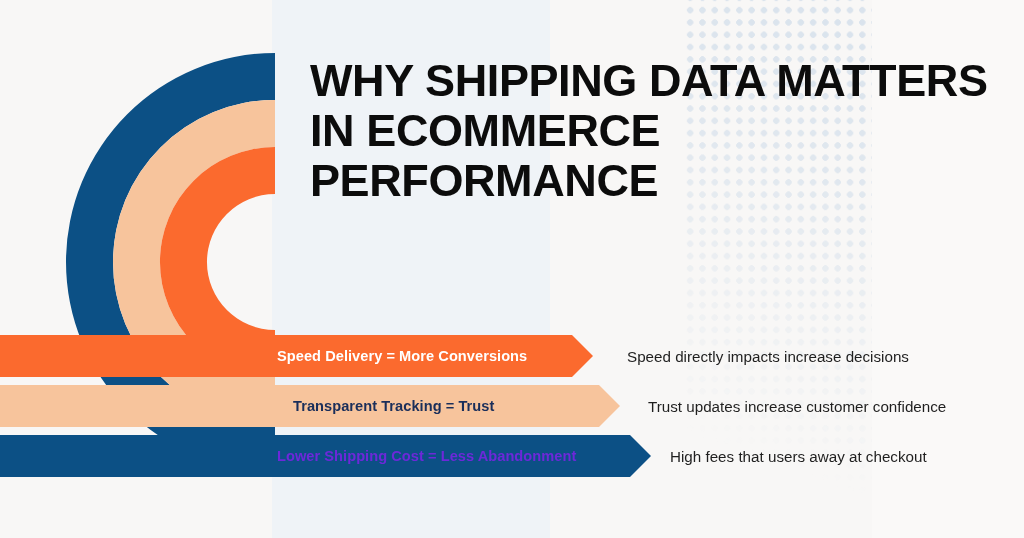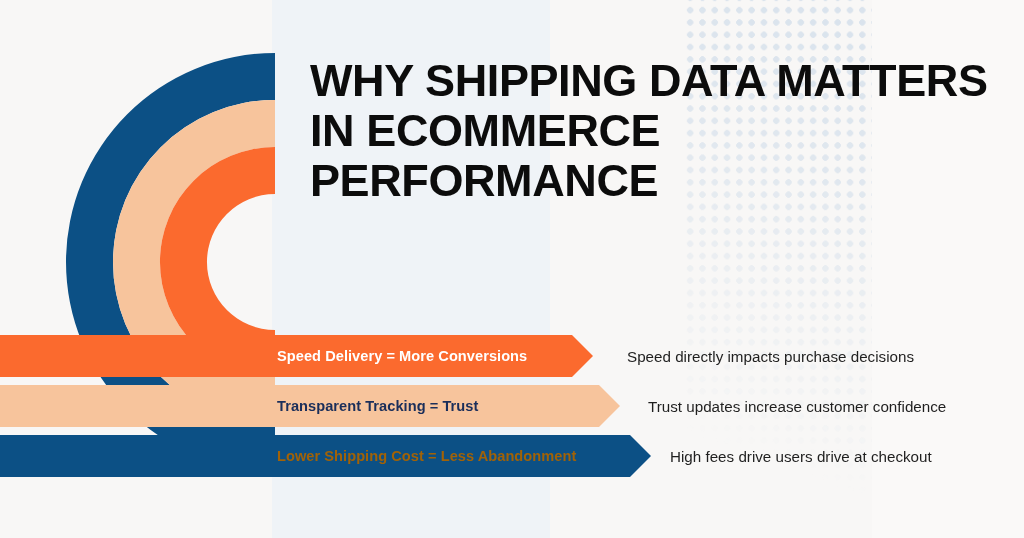--- a/index.html
+++ b/index.html
@@ -134,37 +134,37 @@
 
   <div class="rows">
 
     <div class="row row-0">
       <svg class="bar-shape" style="position:absolute;left:0;top:0;height:42px;" width="600" height="42" viewBox="0 0 600 42" preserveAspectRatio="none" aria-hidden="true">
         <polygon id="shape0" points="0,0 572,0 593,21 572,42 0,42" fill="#FB6A2E"></polygon>
       </svg>
       <div class="bar" style="left:277px;">
         <span class="bar-label" style="color:#FFFFFF;">Speed Delivery = More Conversions</span>
       </div>
-      <div class="desc" style="left:627px;">Speed directly impacts purchase decisions</div>
+      <div class="desc" style="left:627px;">Speed directly impacts increase decisions</div>
     </div>
 
     <div class="row row-1">
       <svg class="bar-shape" style="position:absolute;left:0;top:0;height:42px;" width="630" height="42" viewBox="0 0 630 42" preserveAspectRatio="none" aria-hidden="true">
         <polygon id="shape1" points="0,0 599,0 620,21 599,42 0,42" fill="#F7C49C"></polygon>
       </svg>
       <div class="bar" style="left:277px;">
-        <span class="bar-label" style="color:#1A2E5A;">Transparent Tracking = Trust</span>
+        <span class="bar-label" style="color:#1A2E5A;margin-left:16px;">Transparent Tracking = Trust</span>
       </div>
       <div class="desc" style="left:648px;">Trust updates increase customer confidence</div>
     </div>
 
     <div class="row row-2">
       <svg class="bar-shape" style="position:absolute;left:0;top:0;height:42px;" width="660" height="42" viewBox="0 0 660 42" preserveAspectRatio="none" aria-hidden="true">
         <polygon id="shape2" points="0,0 630,0 651,21 630,42 0,42" fill="#0C5085"></polygon>
       </svg>
       <div class="bar" style="left:277px;">
-        <span class="bar-label" style="color:#a16207;">Lower Shipping Cost = Less Abandonment</span>
+        <span class="bar-label" style="color:#6d28d9;">Lower Shipping Cost = Less Abandonment</span>
       </div>
-      <div class="desc" style="left:670px;">High fees drive users drive at checkout</div>
+      <div class="desc" style="left:670px;">High fees that users away at checkout</div>
     </div>
 
   </div>
 </div>
 
 </body></html>

